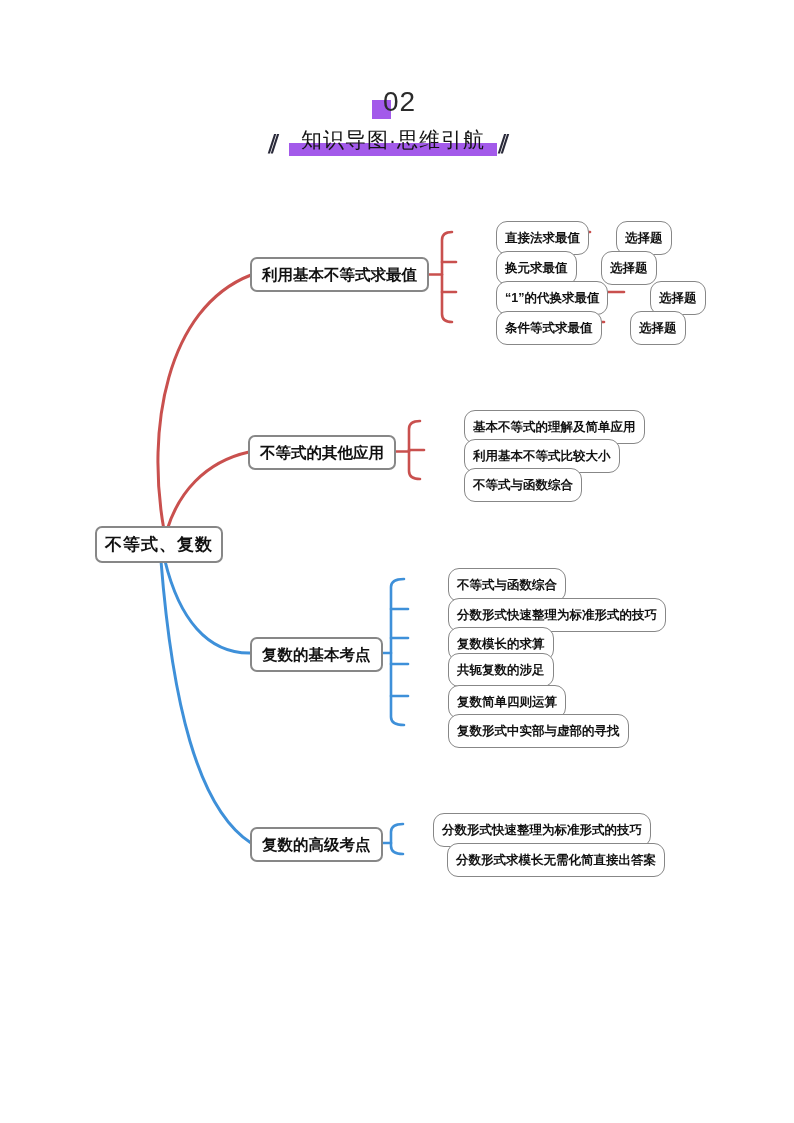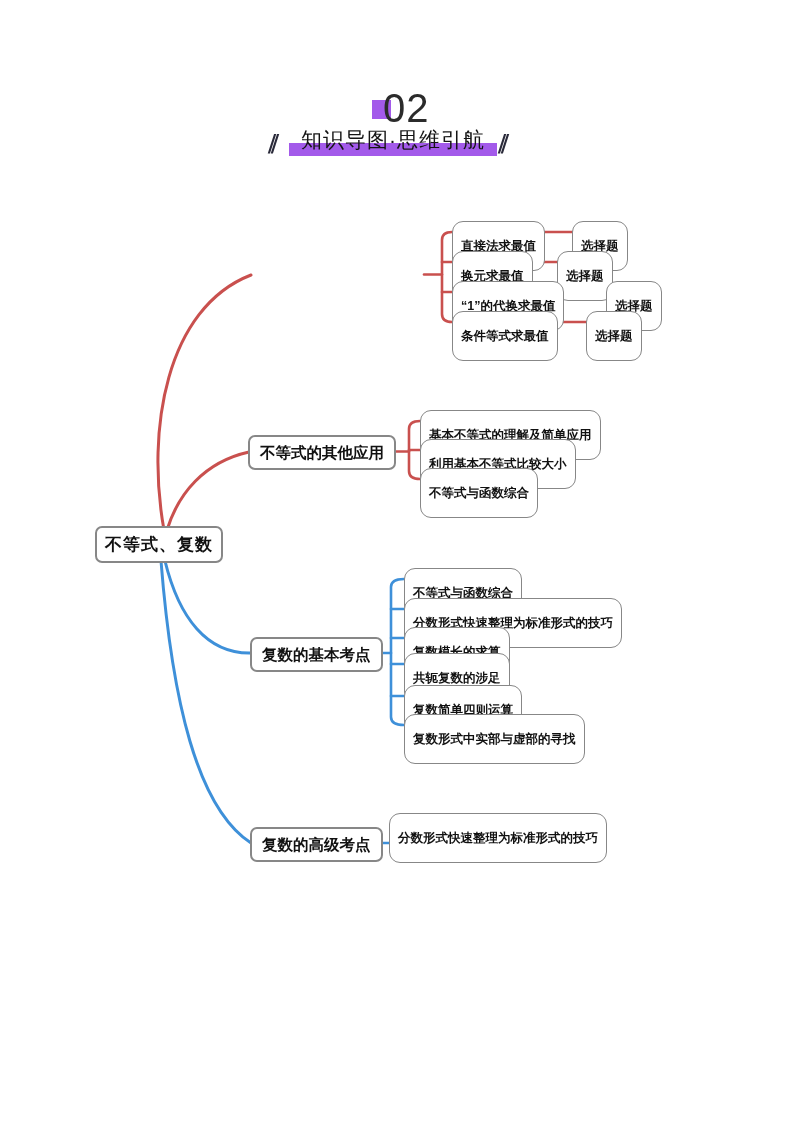--- a/index.html
+++ b/index.html
@@ -2,38 +2,38 @@
 <html><head>
 <meta charset="utf-8">
 <style>
   html,body{margin:0;padding:0;background:#ffffff;}
   body{width:794px;height:1123px;font-family:"Liberation Sans", sans-serif;}
   .page{position:relative;width:794px;height:1123px;background:#fff;overflow:hidden;}
 
   
   .accent-square{position:absolute;left:372px;top:100px;width:19px;height:19px;
     background:#a35aea;z-index:1;}
-  .section-number{position:absolute;left:383px;top:86px;font-size:40px;font-weight:400;
+  .section-number{position:absolute;left:383px;top:86px;font-size:28px;font-weight:400;
     color:#2b2b2b;letter-spacing:1px;z-index:2;}
   .title-bar{position:absolute;left:289px;top:143px;width:208px;height:13px;
     background:#a35aea;z-index:1;}
   .page-title{position:absolute;left:288px;top:126px;width:210px;text-align:center;
     font-size:21px;font-weight:normal;color:#141414;letter-spacing:1px;z-index:2;}
   .decor{position:absolute;top:131px;font-size:19px;font-weight:bold;color:#2a2a3a;
     transform:skewX(-18deg);z-index:2;}
   .decor.left{left:269px;}
   .decor.right{left:499px;}
 
   
   svg.links{position:absolute;left:0;top:0;z-index:1;}
   .node{position:absolute;background:#fff;border:2px solid #878787;border-radius:7px;
     white-space:nowrap;color:#111;font-weight:bold;z-index:2;box-sizing:border-box;}
   .lvl0{font-size:17px;line-height:23px;padding:5px 8px;letter-spacing:1px;}
   .lvl1{font-size:15.5px;line-height:21px;padding:5px 10px;}
-  .lvl2{font-size:12.5px;line-height:16px;padding:16px 8px;border-width:1.5px;border-radius:11px;}
+  .lvl2{font-size:12.5px;line-height:16px;padding:8px 8px;border-width:1.5px;border-radius:11px;margin-left:44px;}
 </style>
 </head>
 <body>
 
 <div class="page">
 
   <div class="accent-square"></div>
   <div class="section-number">02</div>
   <div class="title-bar"></div>
   <div class="decor left">∥</div>
@@ -72,20 +72,21 @@
       <path d="M 391,664 H 408" stroke-width="2.6"></path>
       <path d="M 391,696 H 408" stroke-width="2.6"></path>
 
       <path d="M 372,843 H 391" stroke-width="2.6"></path>
       <path d="M 403,824 Q 391,824 391,832 L 391,846 Q 391,854 403,854" stroke-width="2.6"></path>
     </g>
   </svg>
 
   <div class="node lvl0" style="left:95px;top:526px">不等式、复数</div>
 
+  <div class="node lvl1" style="left:250px;top:257px">利用基本不等式求最值</div>
   <div class="node lvl2" style="left:452px;top:221px">直接法求最值</div>
   <div class="node lvl2" style="left:572px;top:221px">选择题</div>
   <div class="node lvl2" style="left:452px;top:251px">换元求最值</div>
   <div class="node lvl2" style="left:557px;top:251px">选择题</div>
   <div class="node lvl2" style="left:452px;top:281px">“1”的代换求最值</div>
   <div class="node lvl2" style="left:606px;top:281px">选择题</div>
   <div class="node lvl2" style="left:452px;top:311px">条件等式求最值</div>
   <div class="node lvl2" style="left:586px;top:311px">选择题</div>
 
   <div class="node lvl1" style="left:248px;top:435px">不等式的其他应用</div>
@@ -96,14 +97,15 @@
   <div class="node lvl1" style="left:250px;top:637px">复数的基本考点</div>
   <div class="node lvl2" style="left:404px;top:568px">不等式与函数综合</div>
   <div class="node lvl2" style="left:404px;top:598px">分数形式快速整理为标准形式的技巧</div>
   <div class="node lvl2" style="left:404px;top:627px">复数模长的求算</div>
   <div class="node lvl2" style="left:404px;top:653px">共轭复数的涉足</div>
   <div class="node lvl2" style="left:404px;top:685px">复数简单四则运算</div>
   <div class="node lvl2" style="left:404px;top:714px">复数形式中实部与虚部的寻找</div>
 
   <div class="node lvl1" style="left:250px;top:827px">复数的高级考点</div>
   <div class="node lvl2" style="left:389px;top:813px">分数形式快速整理为标准形式的技巧</div>
+  <div class="node lvl2" style="left:403px;top:843px">分数形式求模长无需化简直接出答案</div>
 
 </div>
 
 </body></html>

